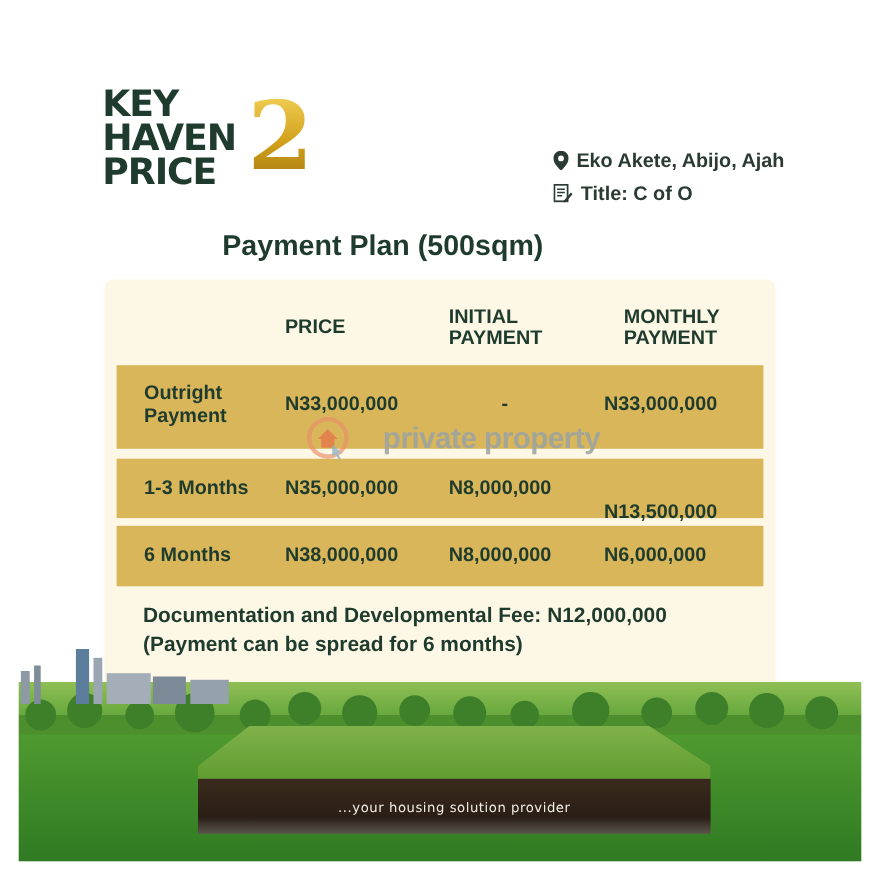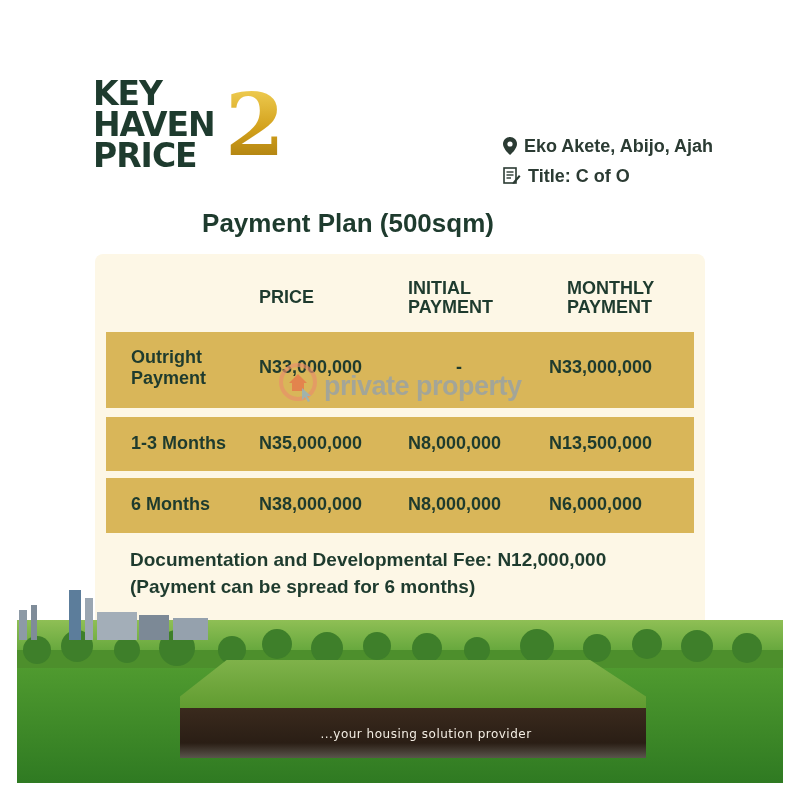--- a/index.html
+++ b/index.html
@@ -15,31 +15,31 @@
   .info { position:absolute; left:503px; top:100px; font-size:18px; font-weight:bold; color:#2b3b33;margin-top:31px; }
   .info-row { display:flex; align-items:center; height:30px; }
   .info-row svg { margin-right:7px; }
   .plan-title { position:absolute; left:0; width:696px; top:208px; text-align:center; font-size:26px;
                 font-weight:bold; color:#1e3b2e; }
   .card { position:absolute; left:95px; top:254px; width:610px; height:376px; background:#fdf7e6; border-radius:8px; }
   .hdr { position:absolute; top:279px; font-size:18px; font-weight:bold; color:#1e3b2e; line-height:19px; }
   .row { position:absolute; left:106px; width:588px; background:#d9b659; }
   .cell { position:absolute; font-size:18px; font-weight:bold; color:#1e3b2e; line-height:21px; }
   .note { position:absolute; left:130px; font-size:19px; font-weight:bold; color:#1e3b2e; }
-  .watermark { position:absolute; left:278px; top:362px; display:flex; align-items:flex-end; opacity:0.85; }
+  .watermark { position:absolute; left:278px; top:378px; display:flex; align-items:center; opacity:0.85;gap:24px; }
   .wm-text { font-size:27px; font-weight:bold; color:#9aa3a3; margin-left:6px; letter-spacing:-0.5px; }
   .scene { position:absolute; left:17px; top:620px; width:766px; height:163px; overflow:hidden;
            background:linear-gradient(180deg,#8fbf55 0%,#4f9a2f 30%,#2f7a22 100%); }
   .treeline { position:absolute; left:0; top:0; width:766px; height:48px; }
   .block-top { position:absolute; left:180px; top:660px; width:466px; height:52px;
                background:linear-gradient(180deg,#7fb24a,#5e9a2e); clip-path:polygon(10% 0,88% 0,100% 70%,100% 100%,0 100%,0 70%); }
   .block-soil { position:absolute; left:180px; top:708px; width:466px; height:50px;
                 background:linear-gradient(180deg,#3a2a1d,#2a1e15 70%,#5a554c); }
   .tagline { position:absolute; left:180px; width:466px; top:727px; text-align:center; color:#f3ede3;
-             font-family:"DejaVu Sans", sans-serif; font-size:12px; letter-spacing:0.5px;margin-left:13px; }
+             font-family:"DejaVu Sans", sans-serif; font-size:12px; letter-spacing:0.5px; }
   .city { position:absolute; left:17px; top:590px; width:200px; height:60px; }
 </style>
 </head>
 <body>
 
 <div class="logo">
   <div class="logo-text">KEY</div>
   <div class="logo-text">HAVEN</div>
   <div class="logo-text">PRICE</div>
 </div>
@@ -85,21 +85,21 @@
   <div>Payment</div>
 </div>
 <div class="cell" style="left:259px; top:357px;">N33,000,000</div>
 <div class="cell" style="left:456px; top:357px;">-</div>
 <div class="cell" style="left:549px; top:357px;">N33,000,000</div>
 
 <div class="row" style="top:417px; height:54px;"></div>
 <div class="cell" style="left:131px; top:433px;">1-3 Months</div>
 <div class="cell" style="left:259px; top:433px;">N35,000,000</div>
 <div class="cell" style="left:408px; top:433px;">N8,000,000</div>
-<div class="cell" style="left:549px; top:433px;">N13,500,000</div>
+<div class="cell" style="left:549px; top:455px;">N13,500,000</div>
 
 <div class="row" style="top:478px; height:55px;"></div>
 <div class="cell" style="left:131px; top:494px;">6 Months</div>
 <div class="cell" style="left:259px; top:494px;">N38,000,000</div>
 <div class="cell" style="left:408px; top:494px;">N8,000,000</div>
 <div class="cell" style="left:549px; top:494px;">N6,000,000</div>
 
 <div class="note" style="top:549px;">Documentation and Developmental Fee: N12,000,000</div>
 <div class="note" style="top:576px;text-align:center;">(Payment can be spread for 6 months)</div>
 

